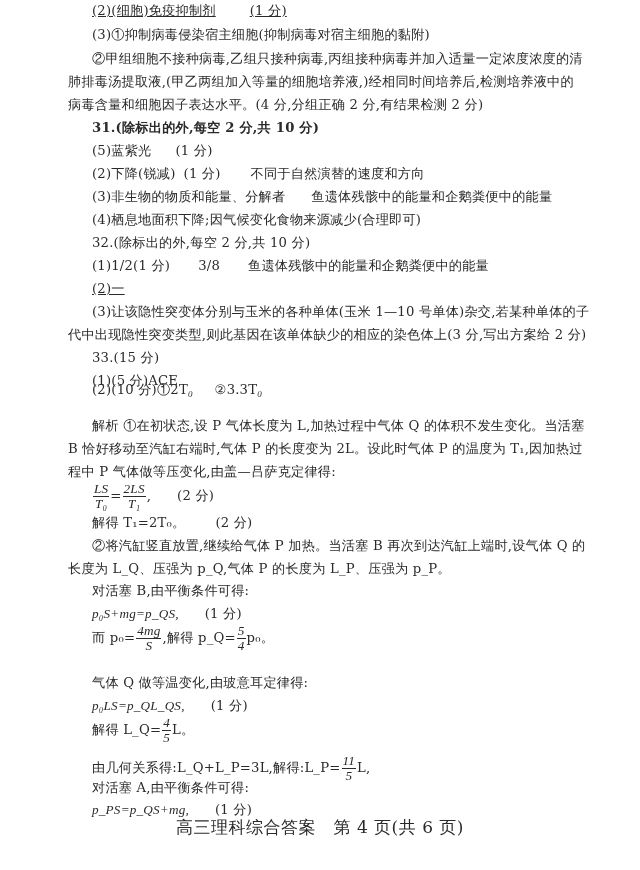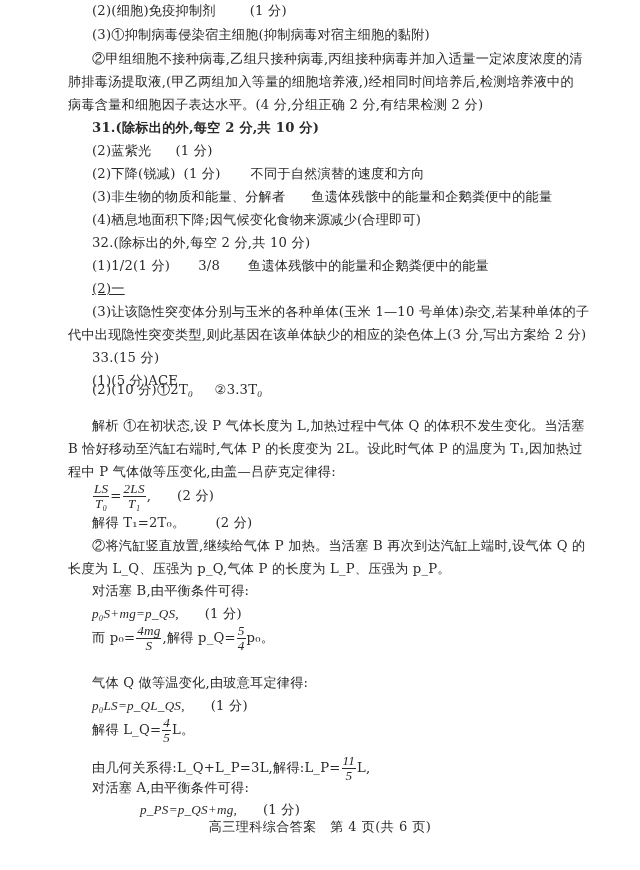--- a/index.html
+++ b/index.html
@@ -21,38 +21,38 @@
   .frac {
     display: inline-block; vertical-align: middle; text-align: center;
     font-family: "Liberation Serif", serif; font-style: italic;
     line-height: 14px; margin: 0 1px;
   }
   .frac .num { display: block; border-bottom: 1px solid #2a2a2a; padding: 0 1px; }
   .frac .den { display: block; padding: 0 1px; }
   sub { font-size: 9px; vertical-align: -3px; }
   .footer {
     position: absolute; left: 0; width: 640px; text-align: center;
-    top: 815px; font-size: 13px; line-height: 18px; letter-spacing: 0.5px;
+    top: 815px; font-size: 17px; line-height: 18px; letter-spacing: 0.5px;
   }
 </style>
 </head>
 <body>
 
 <div class="page" data-name="answer-key-page">
 
   <div class="ln i1" style="top:33px;" data-name="answer-30-2">
     <span data-name="text">(2)(细胞)免疫抑制剂</span><span class="gap" style="width:34px"></span><span data-name="score">(1 分)</span>
   </div>
   <div class="ln i1" style="top:58px;" data-name="answer-30-3-1">(3)①抑制病毒侵染宿主细胞(抑制病毒对宿主细胞的黏附)</div>
   <div class="ln i1" style="top:83px;" data-name="answer-30-3-2-line1">②甲组细胞不接种病毒,乙组只接种病毒,丙组接种病毒并加入适量一定浓度浓度的清</div>
   <div class="ln i0" style="top:108px;" data-name="answer-30-3-2-line2">肺排毒汤提取液,(甲乙两组加入等量的细胞培养液,)经相同时间培养后,检测培养液中的</div>
   <div class="ln i0" style="top:133px;" data-name="answer-30-3-2-line3">病毒含量和细胞因子表达水平。(4 分,分组正确 2 分,有结果检测 2 分)</div>
   <div class="ln i1" style="top:158px;" data-name="question-31-header">31.(除标出的外,每空 2 分,共 10 分)</div>
   <div class="ln i1" style="top:183px;" data-name="answer-31-1">
-    <span data-name="text">(2)蓝紫光</span><span class="gap" style="width:24px"></span><span data-name="score">(1 分)</span>
+    <span data-name="text">(5)蓝紫光</span><span class="gap" style="width:24px"></span><span data-name="score">(1 分)</span>
   </div>
   <div class="ln i1" style="top:208px;" data-name="answer-31-2">
     <span data-name="text">(2)下降(锐减)</span><span class="gap" style="width:8px"></span><span data-name="score">(1 分)</span><span class="gap" style="width:30px"></span><span data-name="text">不同于自然演替的速度和方向</span>
   </div>
   <div class="ln i1" style="top:233px;" data-name="answer-31-3">
     <span data-name="text">(3)非生物的物质和能量、分解者</span><span class="gap" style="width:26px"></span><span data-name="text">鱼遗体残骸中的能量和企鹅粪便中的能量</span>
   </div>
   <div class="ln i1" style="top:258px;" data-name="answer-31-4">(4)栖息地面积下降;因气候变化食物来源减少(合理即可)</div>
   <div class="ln i1" style="top:283px;" data-name="question-32-header">32.(除标出的外,每空 2 分,共 10 分)</div>
   <div class="ln i1" style="top:308px;" data-name="answer-32-1">
@@ -203,21 +203,21 @@
   [data-name="question-31-header"]    { top: 172px !important; }
   [data-name="answer-31-1"]           { top: 181px !important; }
 </style>
 
 <style>
   
   [data-name="answer-30-2"]           { top:   0px !important; transform: translateY(0); }
 </style>
 
 <style>
-  [data-name="answer-30-2"]           { top:  -2px !important; }
+  [data-name="answer-30-2"]           { top:  -2px !important; text-decoration: underline; }
 </style>
 
 <style>
   
   [data-name="answer-30-2"]           { top:   -1px !important; margin-top: 0; }
   [data-name="answer-30-3-1"]         { top:   23px !important; }
   [data-name="answer-30-3-2-line1"]   { top:   49px !important; }
   [data-name="answer-30-3-2-line2"]   { top:   73px !important; }
   [data-name="answer-30-3-2-line3"]   { top:   97px !important; }
   [data-name="question-31-header"]    { top:  121px !important; }
@@ -252,21 +252,21 @@
   .footer                             { top:  832px !important; }
 </style>
 
 <style>
   
   .ln { margin-top: 34px; }
   .footer { margin-top: 0; }
   [data-name="equation-pq"], [data-name="equation-gay-lussac"],
   [data-name="solution-lq"], [data-name="geometry-relation"] { margin-top: 34px; }
   [data-name="piston-a-balance"] { top: 754px !important; margin-top: 25px; }
-  [data-name="equation-piston-a"] { top: 776px !important; margin-top: 25px; margin-left: 48px; }
+  [data-name="equation-piston-a"] { top: 776px !important; margin-top: 25px; }
   [data-name="geometry-relation"] { top: 720px !important; }
   [data-name="solution-lq"] { top: 682px !important; }
   [data-name="equation-boyle"] { top: 663px !important; }
   [data-name="boyle-law-line"] { top: 640px !important; }
   [data-name="equation-pq"] { top: 590px !important; }
   [data-name="equation-piston-b"] { top: 571px !important; }
   [data-name="piston-b-balance"] { top: 548px !important; }
   [data-name="solution-part2-line2"] { top: 526px !important; }
   [data-name="solution-part2-line1"] { top: 503px !important; }
   [data-name="solution-t1"] { top: 480px !important; }

